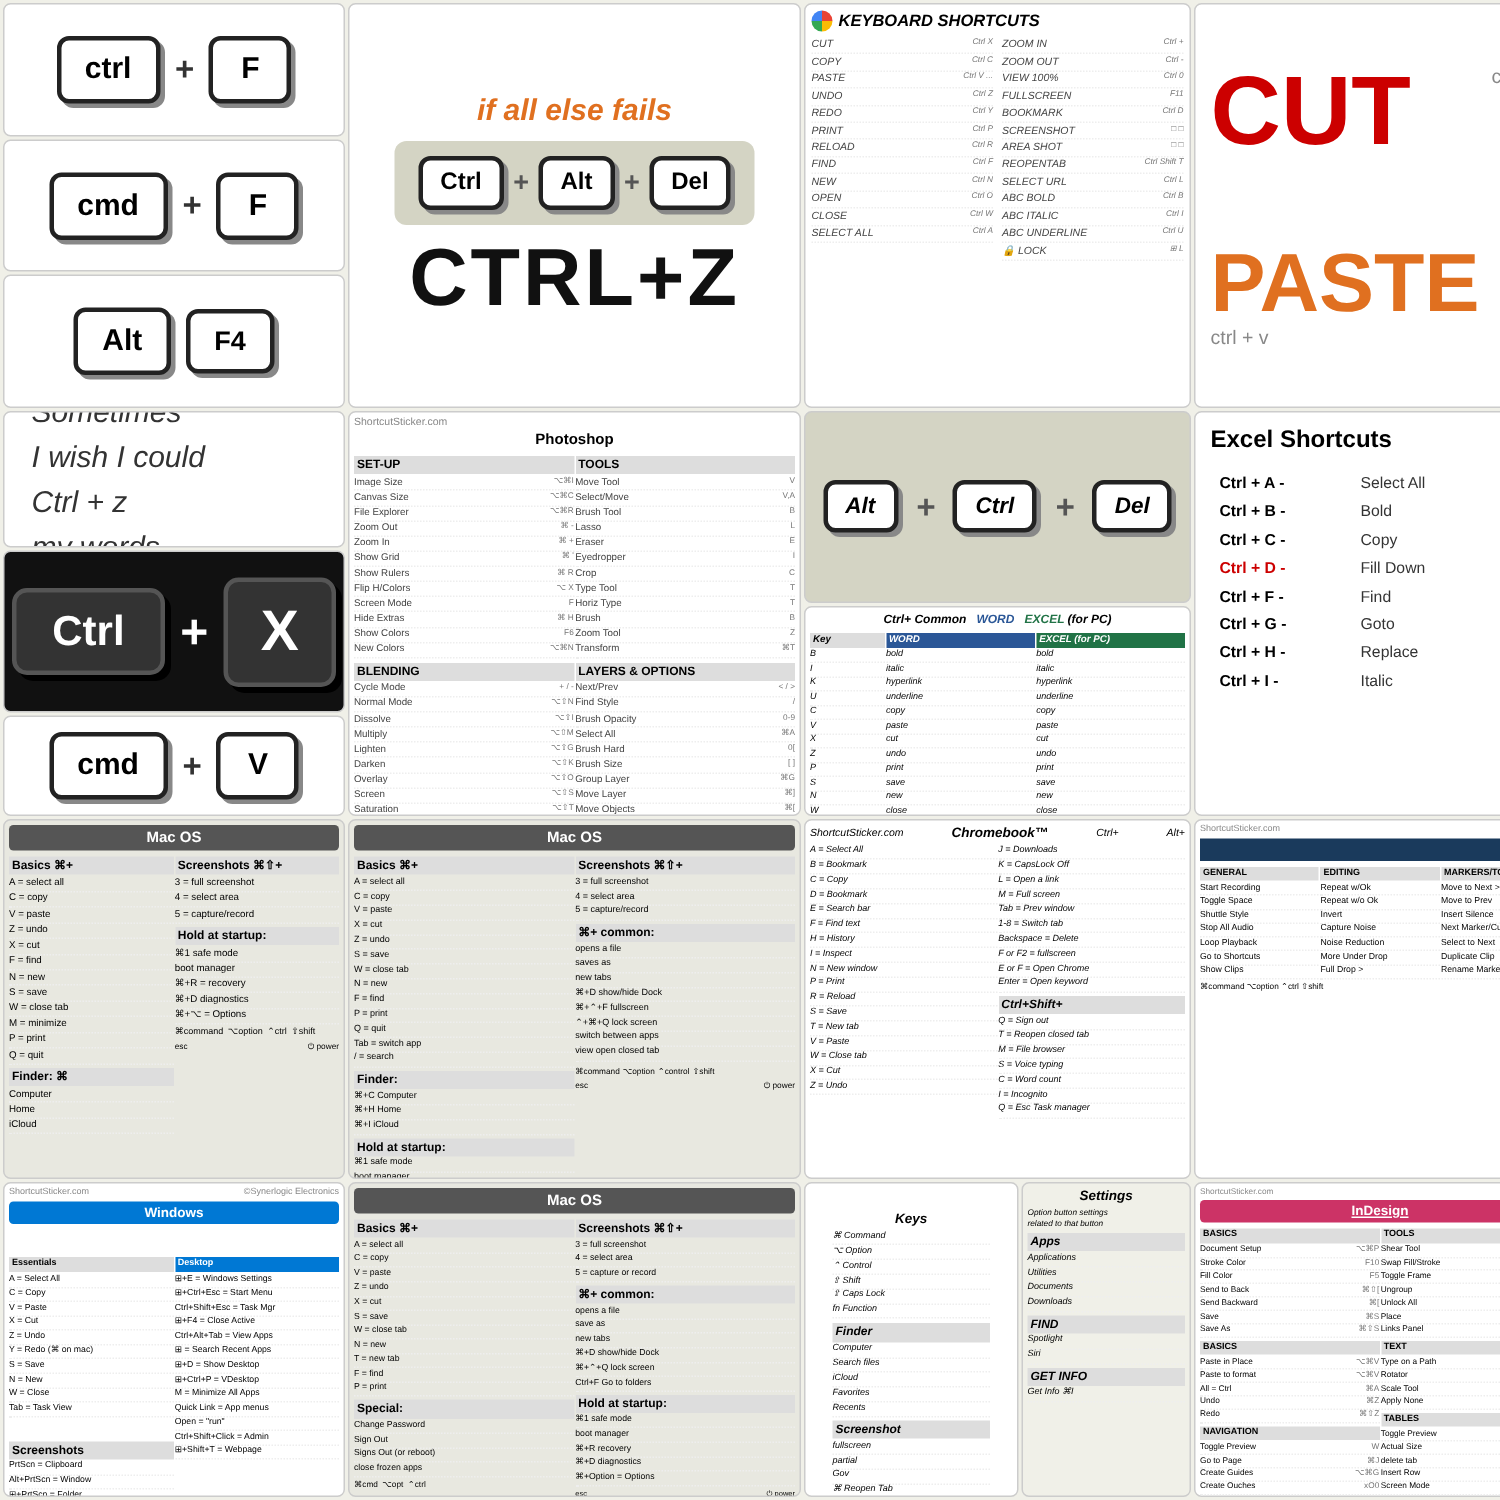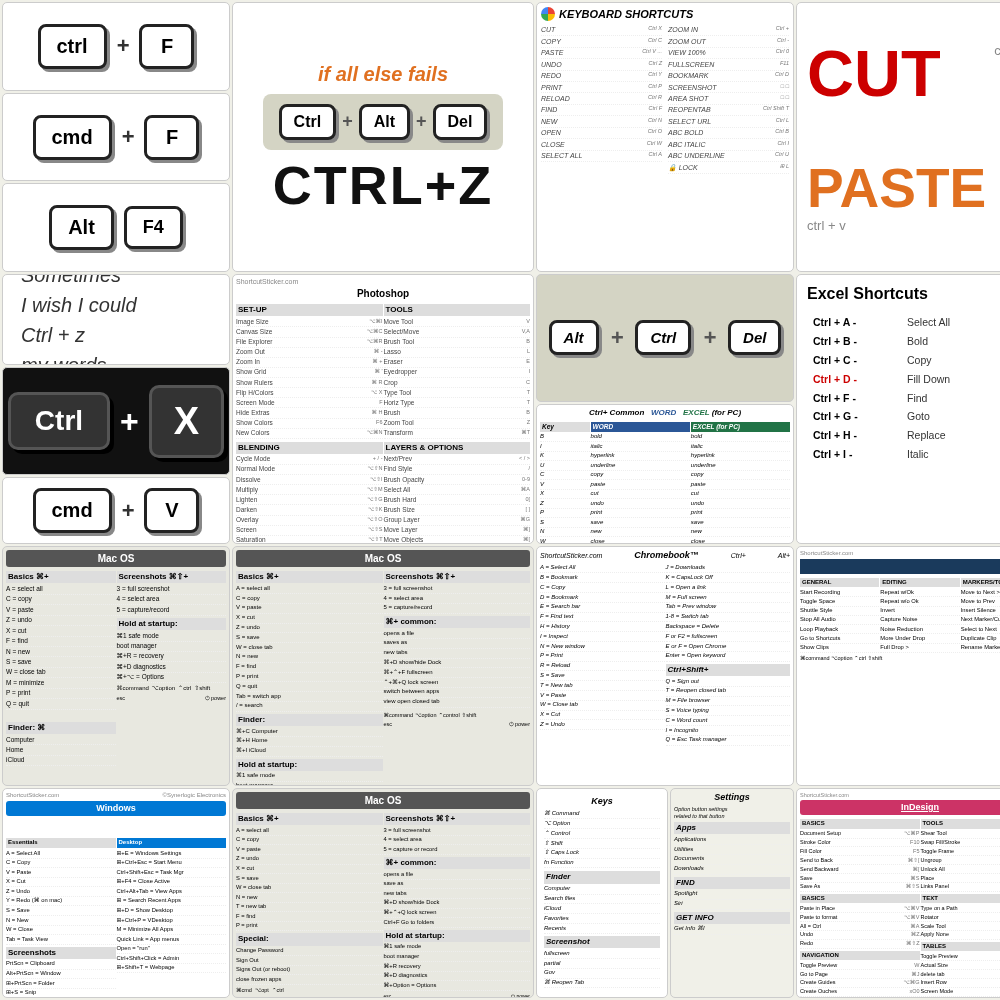--- a/index.html
+++ b/index.html
@@ -707,21 +707,21 @@
             </div>
           <div class="shortcut-row">
               <span>M = minimize</span>
             </div>
           <div class="shortcut-row">
               <span>P = print</span>
             </div>
           <div class="shortcut-row">
               <span>Q = quit</span>
             </div>
-          <div class="sc-hdr" style="margin-top:12px;">Finder: ⌘</div>
+          <div class="sc-hdr" style="margin-top:2px;">Finder: ⌘</div>
           <div class="shortcut-row">
               <span>Computer</span>
             </div>
           <div class="shortcut-row">
               <span>Home</span>
             </div>
           <div class="shortcut-row">
               <span>iCloud</span>
             </div>
         </div>
@@ -1121,21 +1121,21 @@
             </div>
           <div class="shortcut-row">
               <span>N = New</span>
             </div>
           <div class="shortcut-row">
               <span>W = Close</span>
             </div>
           <div class="shortcut-row">
               <span>Tab = Task View</span>
             </div>
-          <div class="sc-hdr" style="margin-top:2px;">Screenshots</div>
+          <div class="sc-hdr" style="margin-top:16px;">Screenshots</div>
           <div class="shortcut-row">
               <span>PrtScn = Clipboard</span>
             </div>
           <div class="shortcut-row">
               <span>Alt+PrtScn = Window</span>
             </div>
           <div class="shortcut-row">
               <span>⊞+PrtScn = Folder</span>
             </div>
           <div class="shortcut-row">
@@ -1292,21 +1292,21 @@
             </div>
           <div style="display:flex; justify-content:space-between; margin-top:2px; font-size:5px;">
             <span>esc</span>
               <span>⏻ power</span>
           </div>
         </div>
       </div>
     </div>
 
     <div class="c3 h100" style="display:flex; gap:2px;">
-      <div class="crd" style="flex:1; padding:7px; font-size:6px; line-height:1.3; overflow:hidden;">
+      <div class="crd" style="flex:1; padding:18px; font-size:6px; line-height:1.3; overflow:hidden;">
         <div style="font-size:9px; font-weight:bold; text-align:center; margin-bottom:2px;">Keys</div>
         <div style="font-size:6px; margin-bottom:3px;">
           <div class="shortcut-row">
               <span>⌘ Command</span>
             </div>
           <div class="shortcut-row">
               <span>⌥ Option</span>
             </div>
           <div class="shortcut-row">
               <span>⌃ Control</span>

